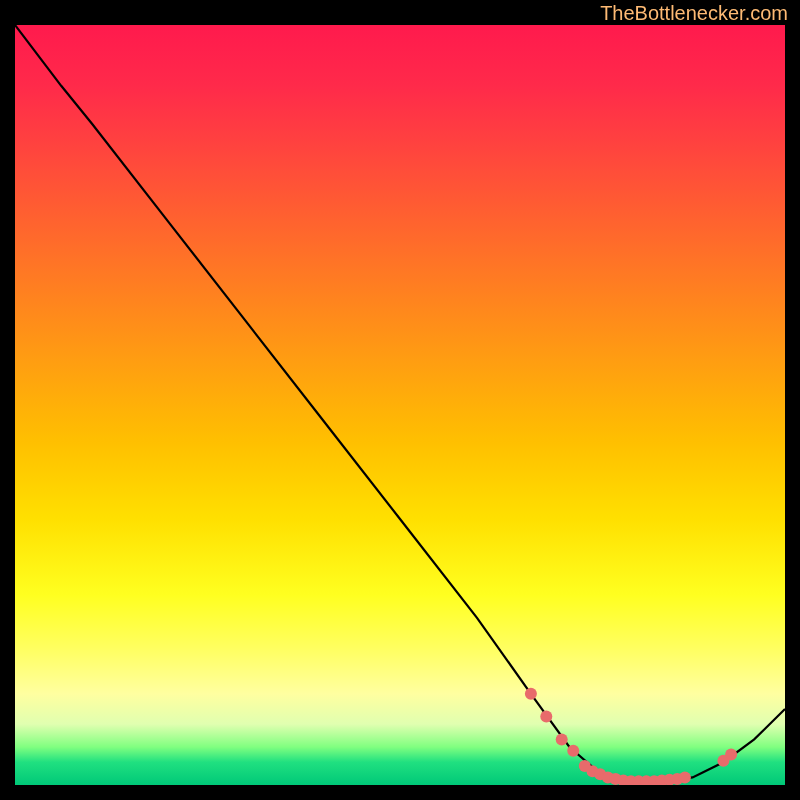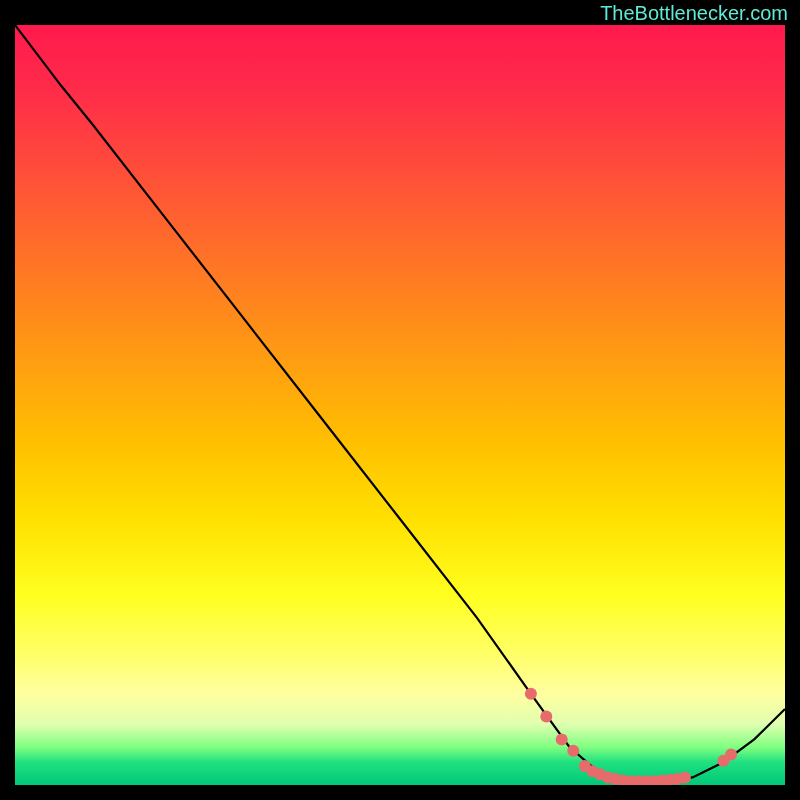--- a/index.html
+++ b/index.html
@@ -7,21 +7,21 @@
     width: 800px;
     height: 800px;
     background: #000;
     position: relative;
     font-family: Arial, sans-serif;
   }
   .attribution {
     position: absolute;
     top: 2px;
     right: 12px;
-    color: #5eead4;
+    color: #fdba74;
     font-size: 20px;
     z-index: 10;
     margin-left: 24px;
   }
   .plot-area {
     position: absolute;
     left: 15px;
     top: 25px;
     width: 770px;
     height: 760px;

